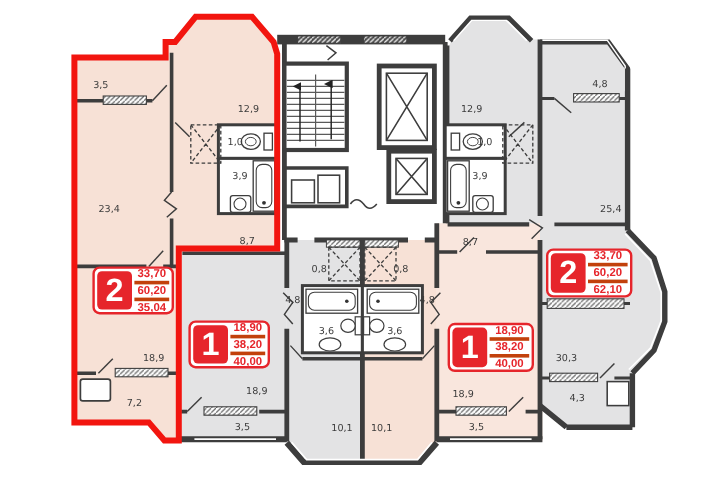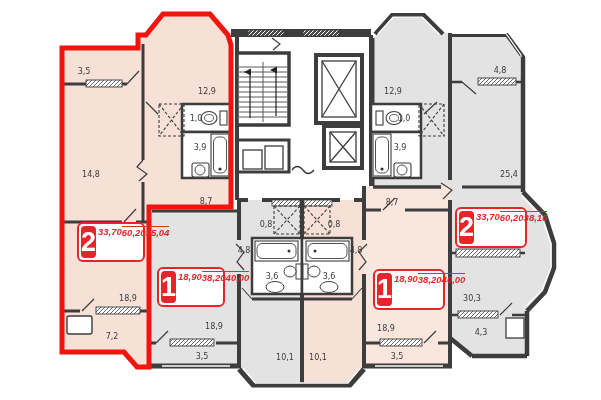--- a/index.html
+++ b/index.html
@@ -6,24 +6,24 @@
   #plan{position:relative;width:601px;height:400px;background:#ffffff;overflow:hidden;
         font-family:"DejaVu Sans",sans-serif;}
   #plan svg{position:absolute;left:0;top:0;}
   .rl{position:absolute;transform:translate(-50%,-50%);font-size:8px;color:#3b3b3b;
       white-space:nowrap;font-family:"DejaVu Sans",sans-serif;}
   .badge{position:absolute;display:flex;background:#fff;border:2px solid #e6252b;
          border-radius:6px;box-sizing:border-box;padding:2px;gap:2px;}
   .badge-num{background:#e6252b;color:#fff;font-weight:bold;width:29px;border-radius:4px;
              display:flex;align-items:center;justify-content:center;font-size:27px;
              font-family:"Liberation Sans",sans-serif;line-height:1;}
-  .badge-vals{flex:1;display:flex;flex-direction:row;justify-content:flex-start;font-style:italic;}
+  .badge-vals{flex:1;display:flex;flex-direction:column;justify-content:center;}
   .bv{color:#e6252b;font-weight:bold;font-size:9.5px;line-height:11px;text-align:center;
       font-family:"Liberation Sans",sans-serif;}
-  .bv2,.bv3{border-top:1px solid #c2410c;}
+  .bv2,.bv3{border-top:3px solid #c2410c;}
 </style>
 </head>
 <body>
 
 <div id="plan">
 
 <svg width="601" height="400" viewBox="0 0 601 400">
   <defs>
     <pattern id="sill" width="4" height="4" patternUnits="userSpaceOnUse">
       <rect width="4" height="4" fill="#ffffff"></rect>
@@ -265,21 +265,21 @@
     <path d="M375,366 H443" stroke="#ffffff" stroke-width="1.4"></path>
   </g>
 
   <path d="M62,48 H138 V35 H146 L163,14 H210 L228,35 L231,45 V207 H149 V367 H137 L124,352 H62 Z" fill="none" stroke="#f2150f" stroke-width="5" stroke-linejoin="miter"></path>
 </svg>
 
 <div class="rl" style="left:84px;top:71px">3,5</div>
 <div class="rl" style="left:207px;top:91px">12,9</div>
 <div class="rl" style="left:196px;top:118px">1,0</div>
 <div class="rl" style="left:200px;top:147px">3,9</div>
-<div class="rl" style="left:91px;top:174px">14,8</div>
+<div class="rl" style="left:91px;top:174px">23,4</div>
 <div class="rl" style="left:206px;top:201px">8,7</div>
 <div class="rl" style="left:128px;top:298px">18,9</div>
 <div class="rl" style="left:112px;top:336px">7,2</div>
 <div class="rl" style="left:214px;top:326px">18,9</div>
 <div class="rl" style="left:202px;top:356px">3,5</div>
 <div class="rl" style="left:266px;top:224px">0,8</div>
 <div class="rl" style="left:334px;top:224px">0,8</div>
 <div class="rl" style="left:244px;top:250px">4,8</div>
 <div class="rl" style="left:356px;top:250px">4,8</div>
 <div class="rl" style="left:272px;top:276px">3,6</div>
@@ -322,17 +322,17 @@
     <div class="bv bv2">38,20</div>
     <div class="bv bv3">40,00</div>
   </div>
 </div>
 
 <div class="badge" style="left:455px;top:207px;width:72px;height:41px">
   <div class="badge-num">2</div>
   <div class="badge-vals">
     <div class="bv bv1">33,70</div>
     <div class="bv bv2">60,20</div>
-    <div class="bv bv3">38,16</div>
+    <div class="bv bv3">62,10</div>
   </div>
 </div>
 
 </div>
 
 </body></html>

